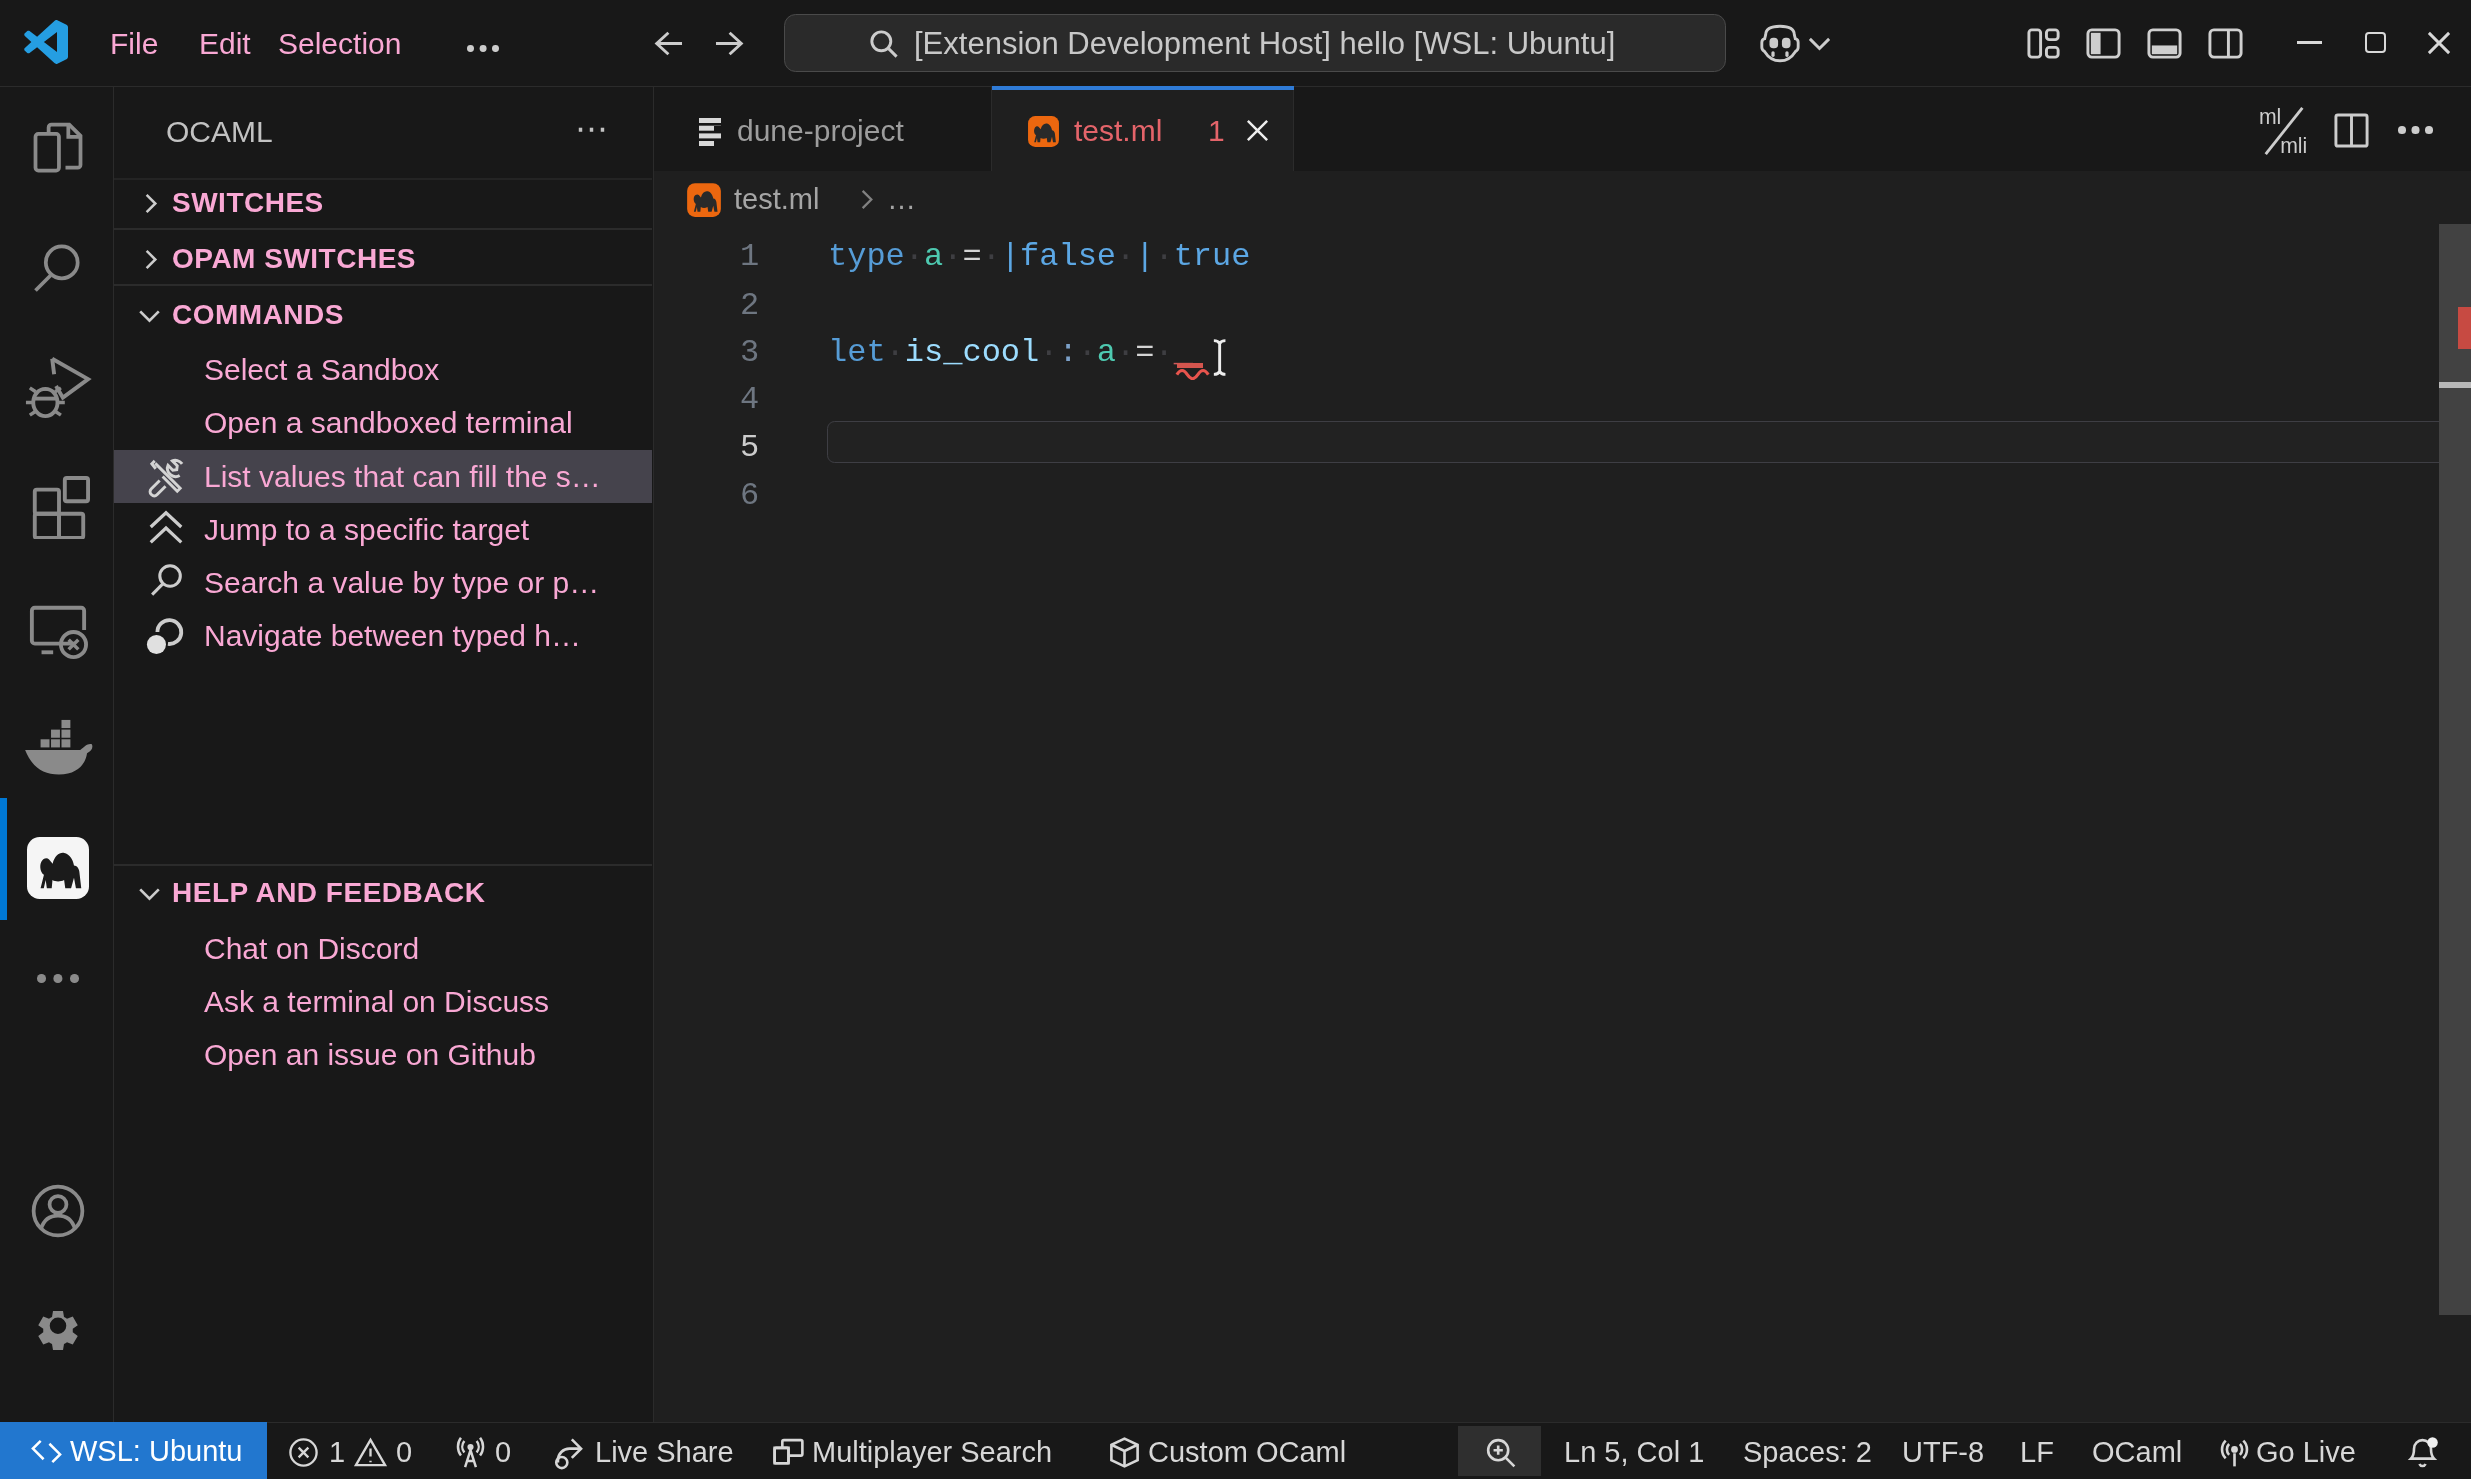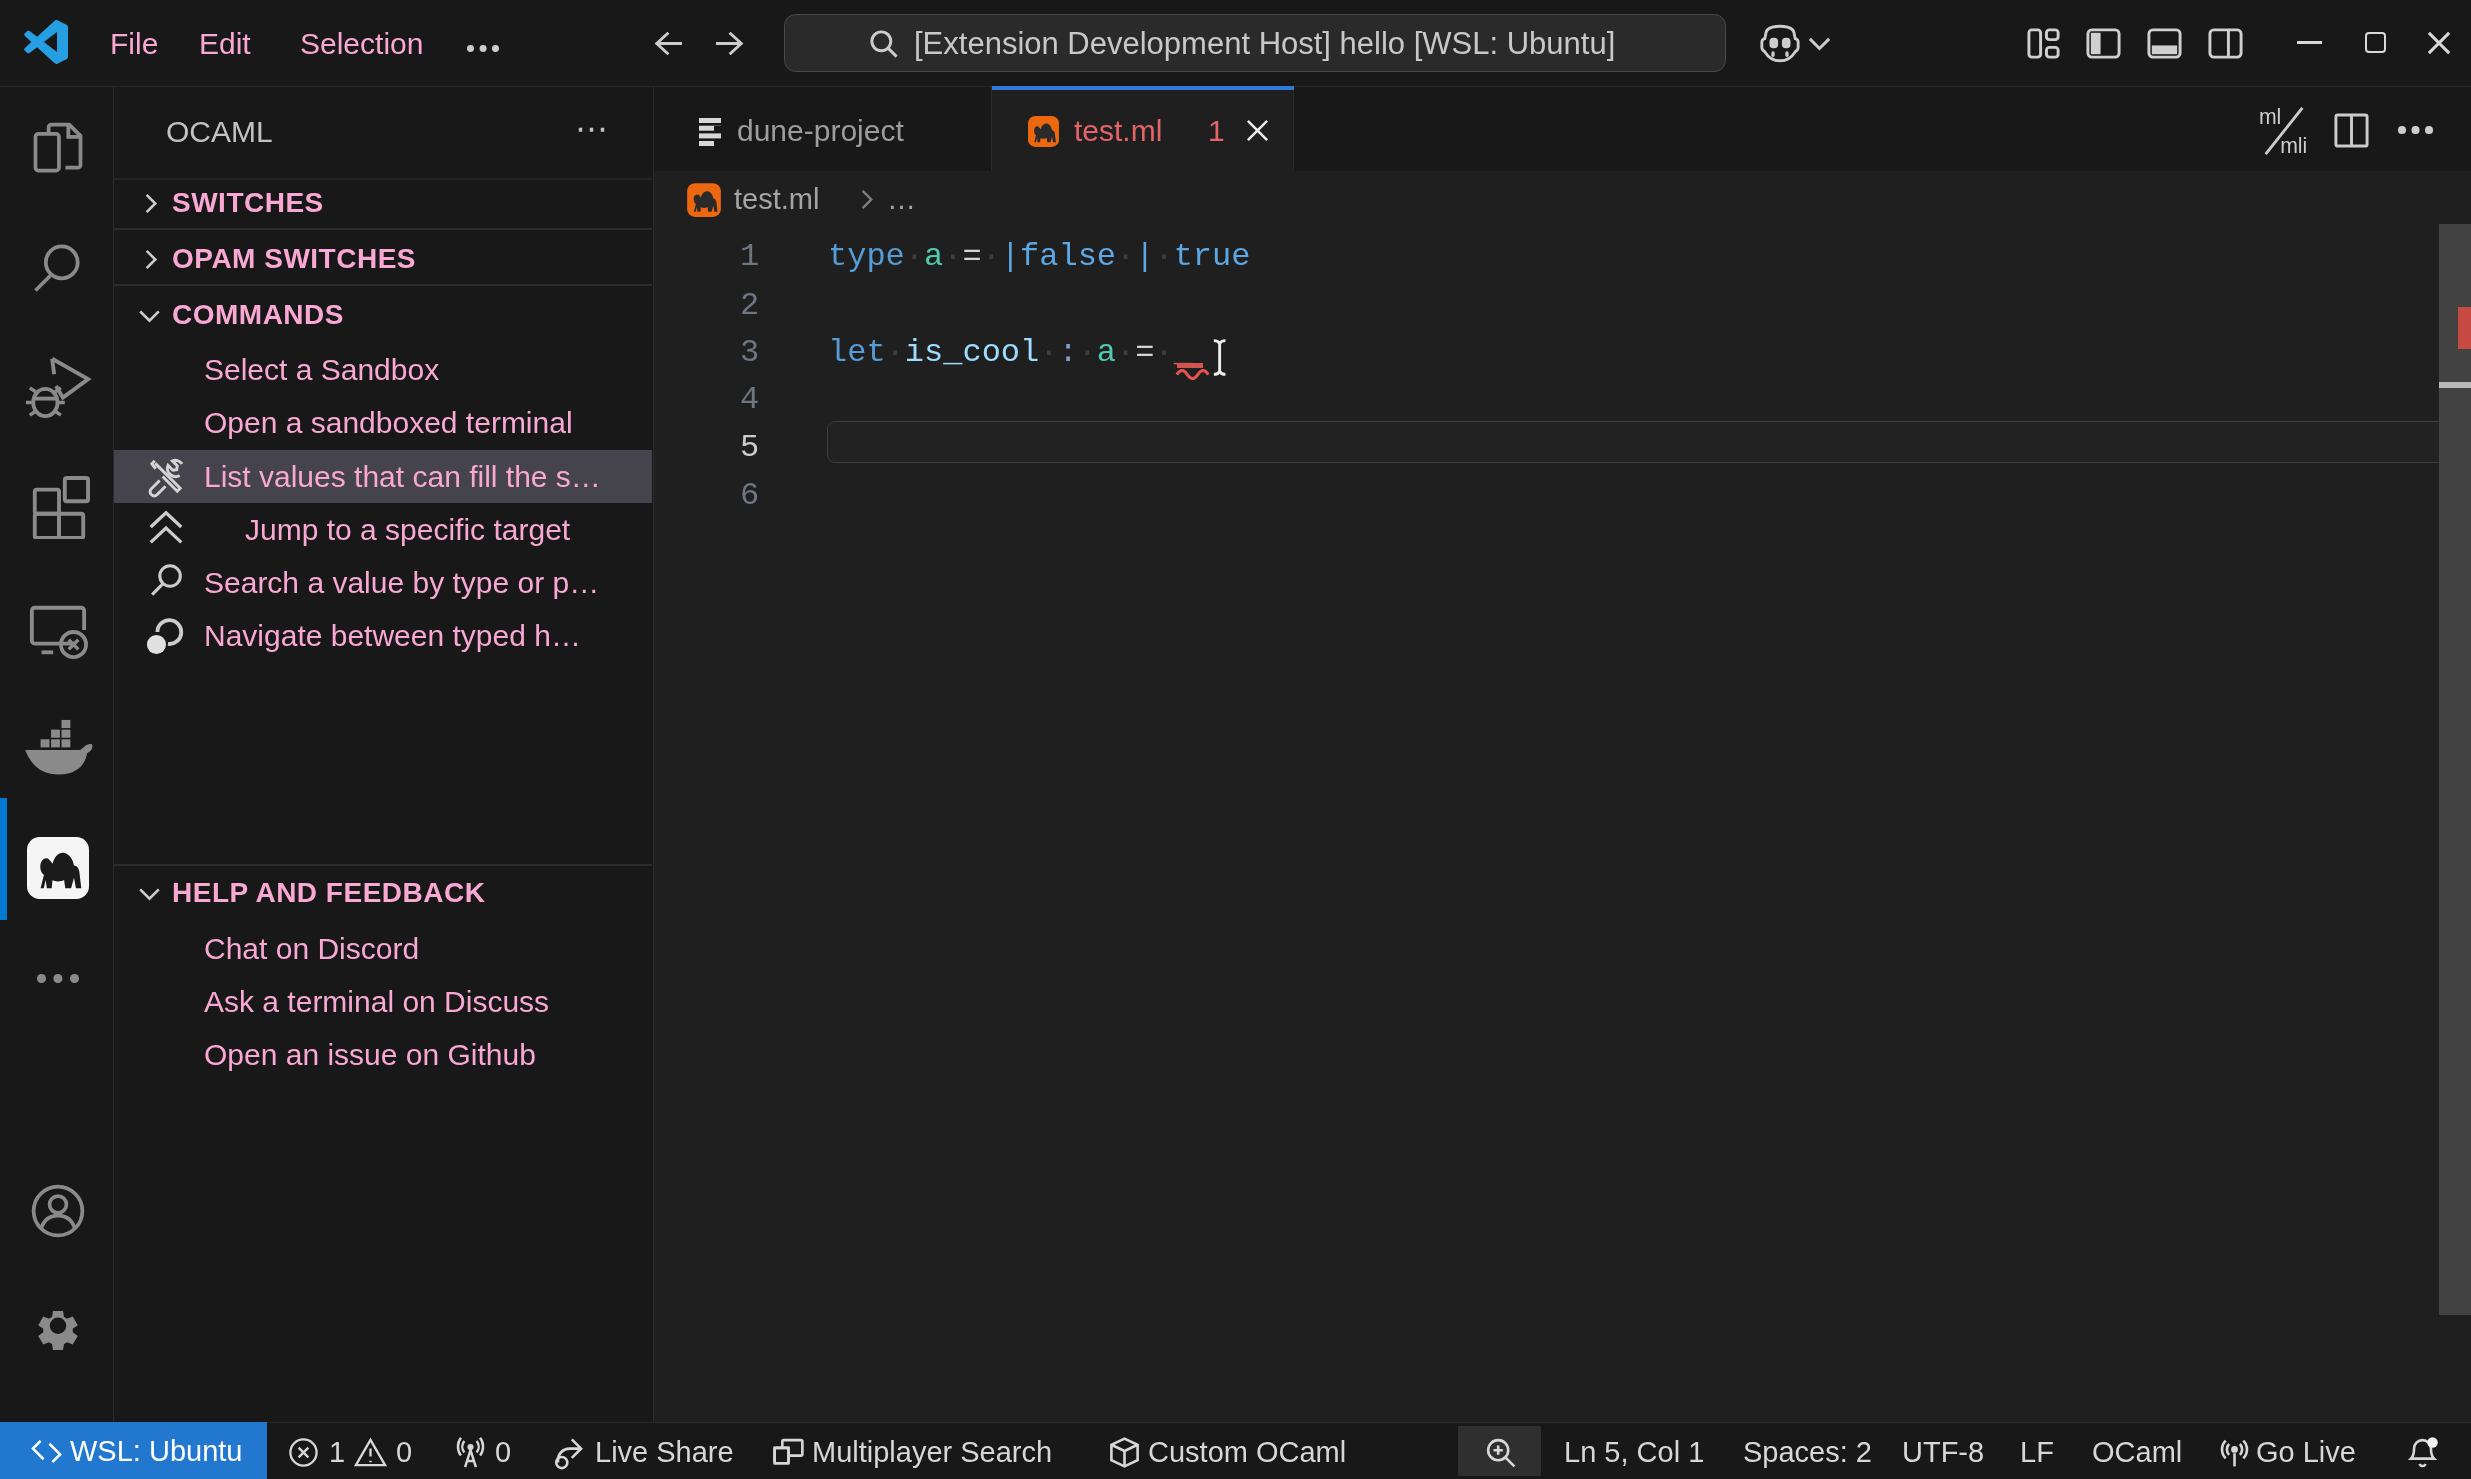--- a/index.html
+++ b/index.html
@@ -14,21 +14,21 @@
 </head>
 <body>
 <div id="page">
 
   <div class="abs" style="left:0;top:0;width:2472px;height:87px;background:#181818;border-bottom:1.9px solid #2b2b2b;"></div>
   <svg class="abs" style="left:24px;top:20px;" width="44" height="44" viewBox="0 0 100 100">
     <path fill="#259ee2" d="M96.5 10.7 75.9 0.8c-2.3-1.1-5-.6-6.8 1.2L29.8 38 12.7 25c-1.6-1.2-3.8-1.1-5.3.2L1.9 30.2c-1.8 1.6-1.8 4.4 0 6L16.7 50 1.9 63.8c-1.8 1.6-1.8 4.4 0 6l5.5 5c1.5 1.3 3.7 1.4 5.3.2l17.1-13 39.3 36c1.8 1.8 4.5 2.3 6.8 1.2l20.6-9.9c2.1-1 3.5-3.2 3.5-5.6V16.3c0-2.4-1.4-4.6-3.5-5.6zM75 72.5 45.2 50 75 27.5v45z"></path>
   </svg>
   <div class="abs ui" style="left:110px;top:27px;">File</div>
   <div class="abs ui" style="left:199px;top:27px;">Edit</div>
-  <div class="abs ui" style="left:300px;top:27px;">Selection</div>
+  <div class="abs ui" style="left:278px;top:27px;">Selection</div>
   <div class="abs" style="left:467px;top:45px;width:6.8px;height:6.8px;border-radius:50%;background:#cccccc;box-shadow:12.6px 0 #cccccc,25px 0 #cccccc;"></div>
 
   <svg class="abs" style="left:645px;top:25px;" width="39" height="37" viewBox="0 0 40 38" fill="none" stroke="#cccccc" stroke-width="3">
     <path d="M24 8 L12 19 L24 30 M12 19 H38"></path>
   </svg>
   <svg class="abs" style="left:714px;top:25px;" width="39" height="37" viewBox="0 0 40 38" fill="none" stroke="#cccccc" stroke-width="3">
     <path d="M16 8 L28 19 L16 30 M28 19 H2"></path>
   </svg>
 
   <div class="abs" style="left:784px;top:13.5px;width:942px;height:58px;background:#2a2a2a;border:1.9px solid #4a4a4a;border-radius:11.6px;"></div>
@@ -166,21 +166,21 @@
     <path d="M9 4 L6 7 L10 12"></path>
     <path d="M9.5 6.5 L35 32 L32 35 L17 20"></path>
     <path d="M37 7 c-2.5-3.5-7-4.5-10-3 l5 5 -0.5 4 -4 .5 -5-5 c-1.5 3 -.5 7.5 3 10 2.8 2 6.5 2 9 .5"></path>
     <path d="M14 24 L5.5 32.5 c-1.8 1.8-1.8 4.2 0 6 1.8 1.8 4.2 1.8 6 0 L20 30"></path>
   </svg>
   <div class="abs ui" style="left:204px;top:460px;">List values that can fill the s…</div>
   <svg class="abs" style="left:145px;top:506px;" width="42" height="44" viewBox="0 0 44 46" fill="none" stroke="#cccccc" stroke-width="3.4">
     <path d="M6 22 L22 7 L38 22"></path>
     <path d="M6 38 L22 23 L38 38"></path>
   </svg>
-  <div class="abs ui" style="left:204px;top:513px;margin-left:41px;">Jump to a specific target</div>
+  <div class="abs ui" style="left:204px;top:513px;">Jump to a specific target</div>
   <svg class="abs" style="left:147px;top:560px;" width="41" height="41" viewBox="0 0 32 32" fill="none" stroke="#cccccc" stroke-width="2.4">
     <circle cx="18" cy="12.5" r="8"></circle>
       <path d="M12.5 18.5 L4 27"></path>
   </svg>
   <div class="abs ui" style="left:204px;top:566px;">Search a value by type or p…</div>
   <svg class="abs" style="left:145px;top:612px;" width="42" height="44" viewBox="0 0 44 46" fill="none">
     <path d="M13 21 a12.5 12.5 0 1 1 11 12.4" stroke="#cccccc" stroke-width="4"></path>
     <circle cx="12" cy="34" r="10" fill="#e0e0e0"></circle>
   </svg>
   <div class="abs ui" style="left:204px;top:619px;">Navigate between typed h…</div>

